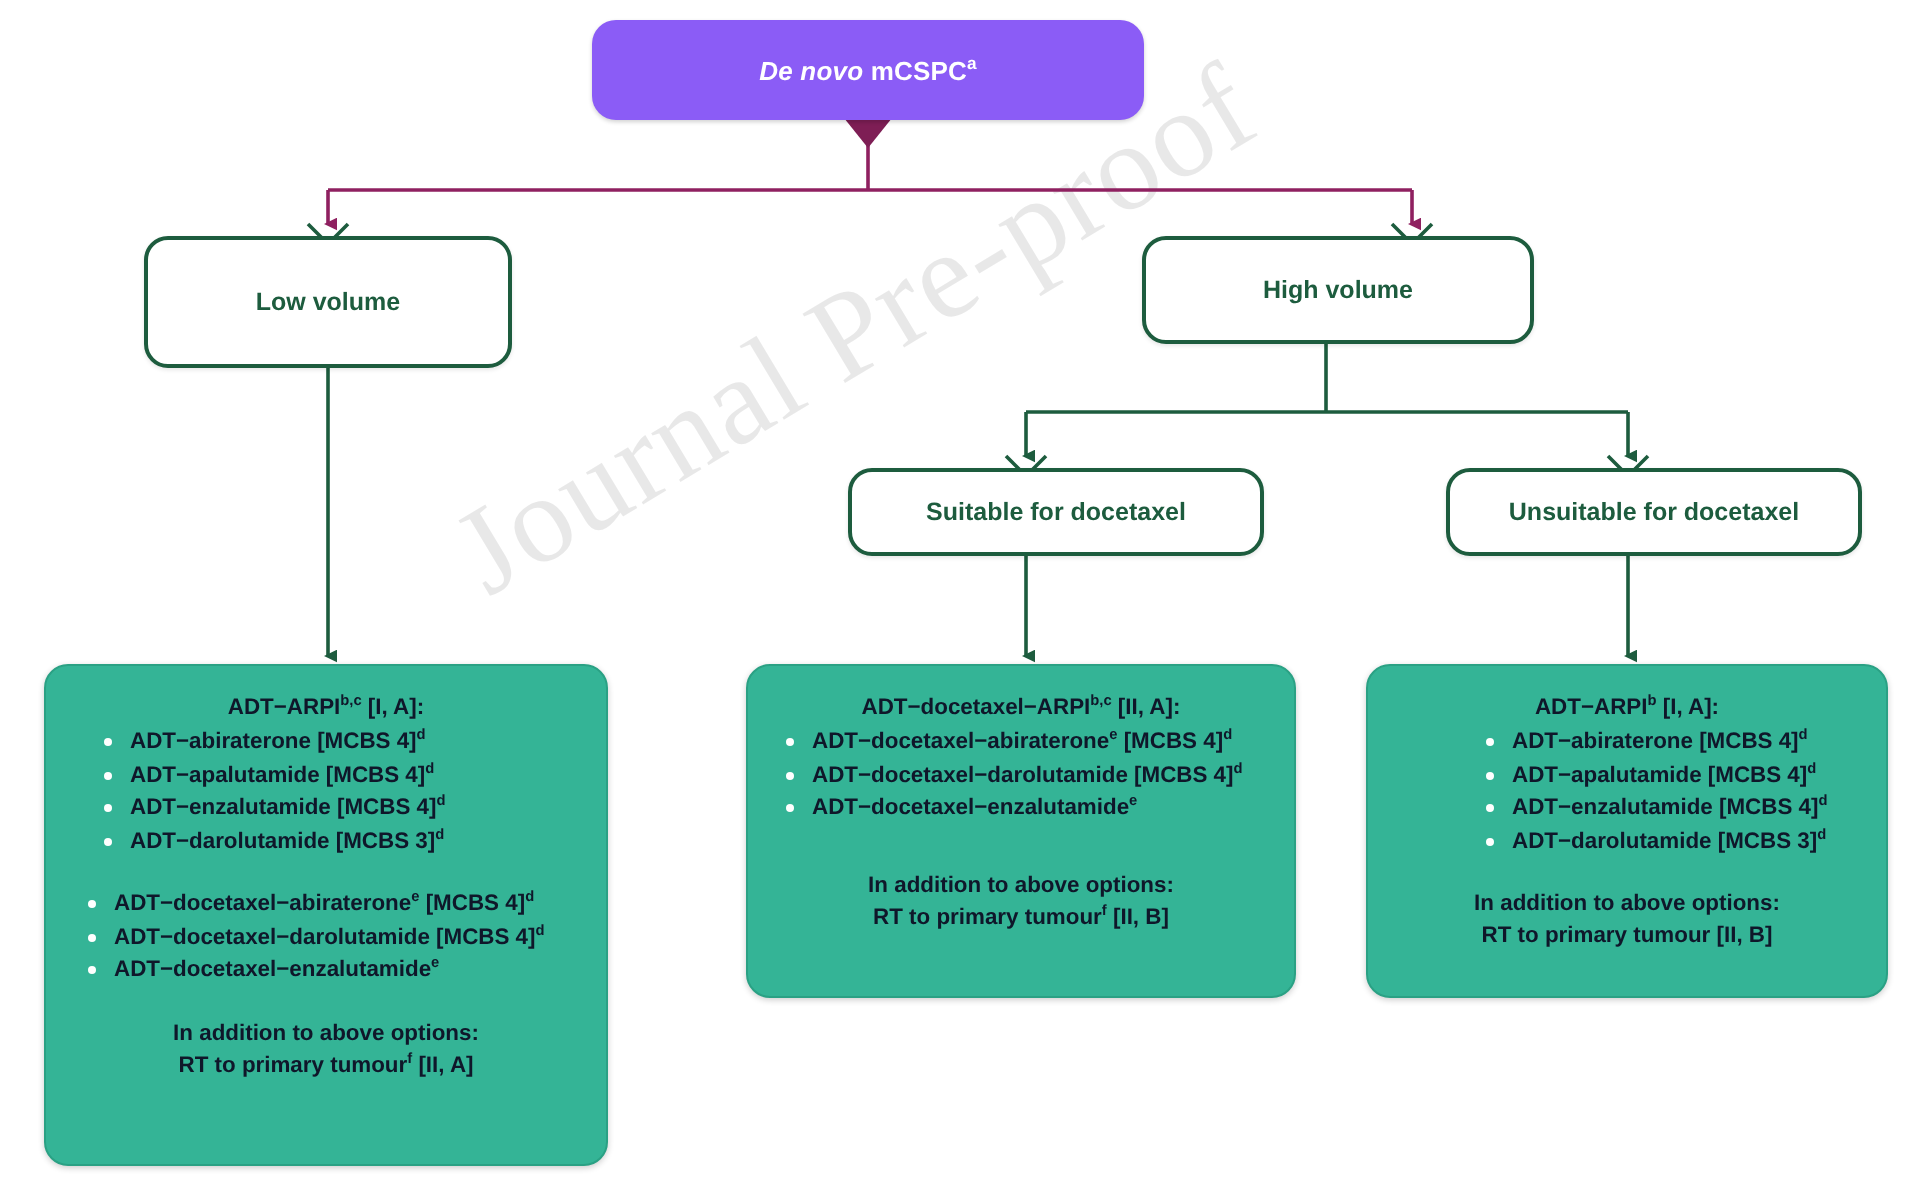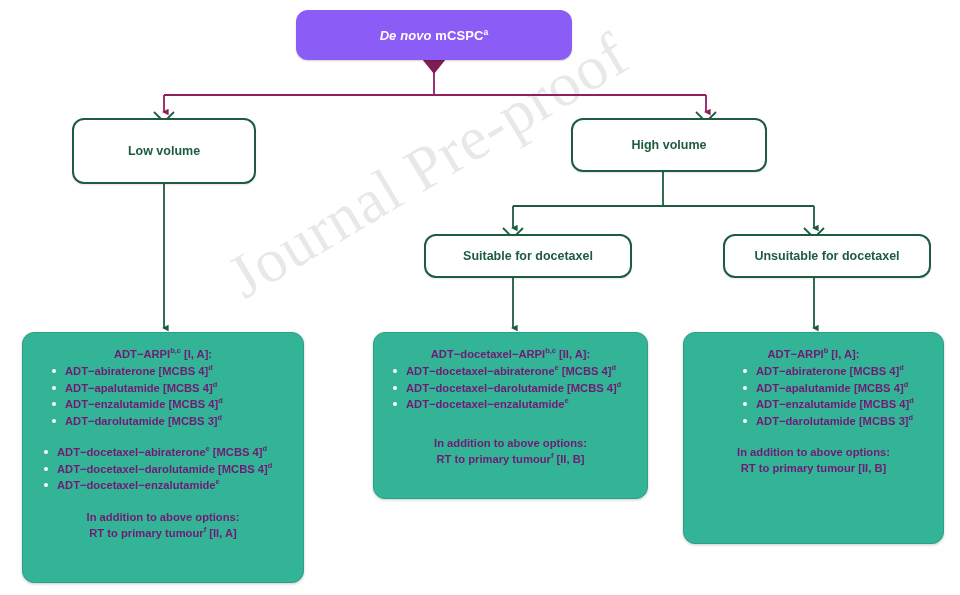--- a/index.html
+++ b/index.html
@@ -80,21 +80,21 @@
     justify-content: center;
     font-size: 12.5px;
     font-weight: bold;
     box-shadow: 0 1px 2px rgba(0,0,0,.10);
   }
 
   .node-treat {
     background: #34b496;
     border: 1.5px solid #2aa184;
     border-radius: 12px;
-    color: #701a75;
+    color: #0f172a;
     padding: 14px 10px 12px 10px;
     box-shadow: 0 1px 3px rgba(0,0,0,.20);
   }
 
   .tx-head {
     text-align: center;
     font-size: 11.2px;
     font-weight: bold;
     line-height: 15px;
     margin-bottom: 1px;
@@ -250,21 +250,21 @@
     </ul>
 
     <div class="tx-gap" style="height:22px;"></div>
 
     <div class="tx-foot">In addition to above options:</div>
     <div class="tx-foot">
       <span>RT to primary tumour</span><sup>f</sup><span> [II, B]</span>
     </div>
   </div>
 
-  <div class="node node-treat" style="left:683px; top:332px; width:261px; height:212px;">
+  <div class="node node-treat" style="left:683px; top:332px; width:261px; height:167px;">
     <div class="tx-head">
       <span>ADT−ARPI</span><sup>b</sup><span> [I, A]:</span>
     </div>
     <ul class="tx-list" style="padding-left:48px;">
       <li><span>ADT−abiraterone [MCBS 4]</span><sup>d</sup></li>
       <li><span>ADT−apalutamide [MCBS 4]</span><sup>d</sup></li>
       <li><span>ADT−enzalutamide [MCBS 4]</span><sup>d</sup></li>
       <li><span>ADT−darolutamide [MCBS 3]</span><sup>d</sup></li>
     </ul>
 

